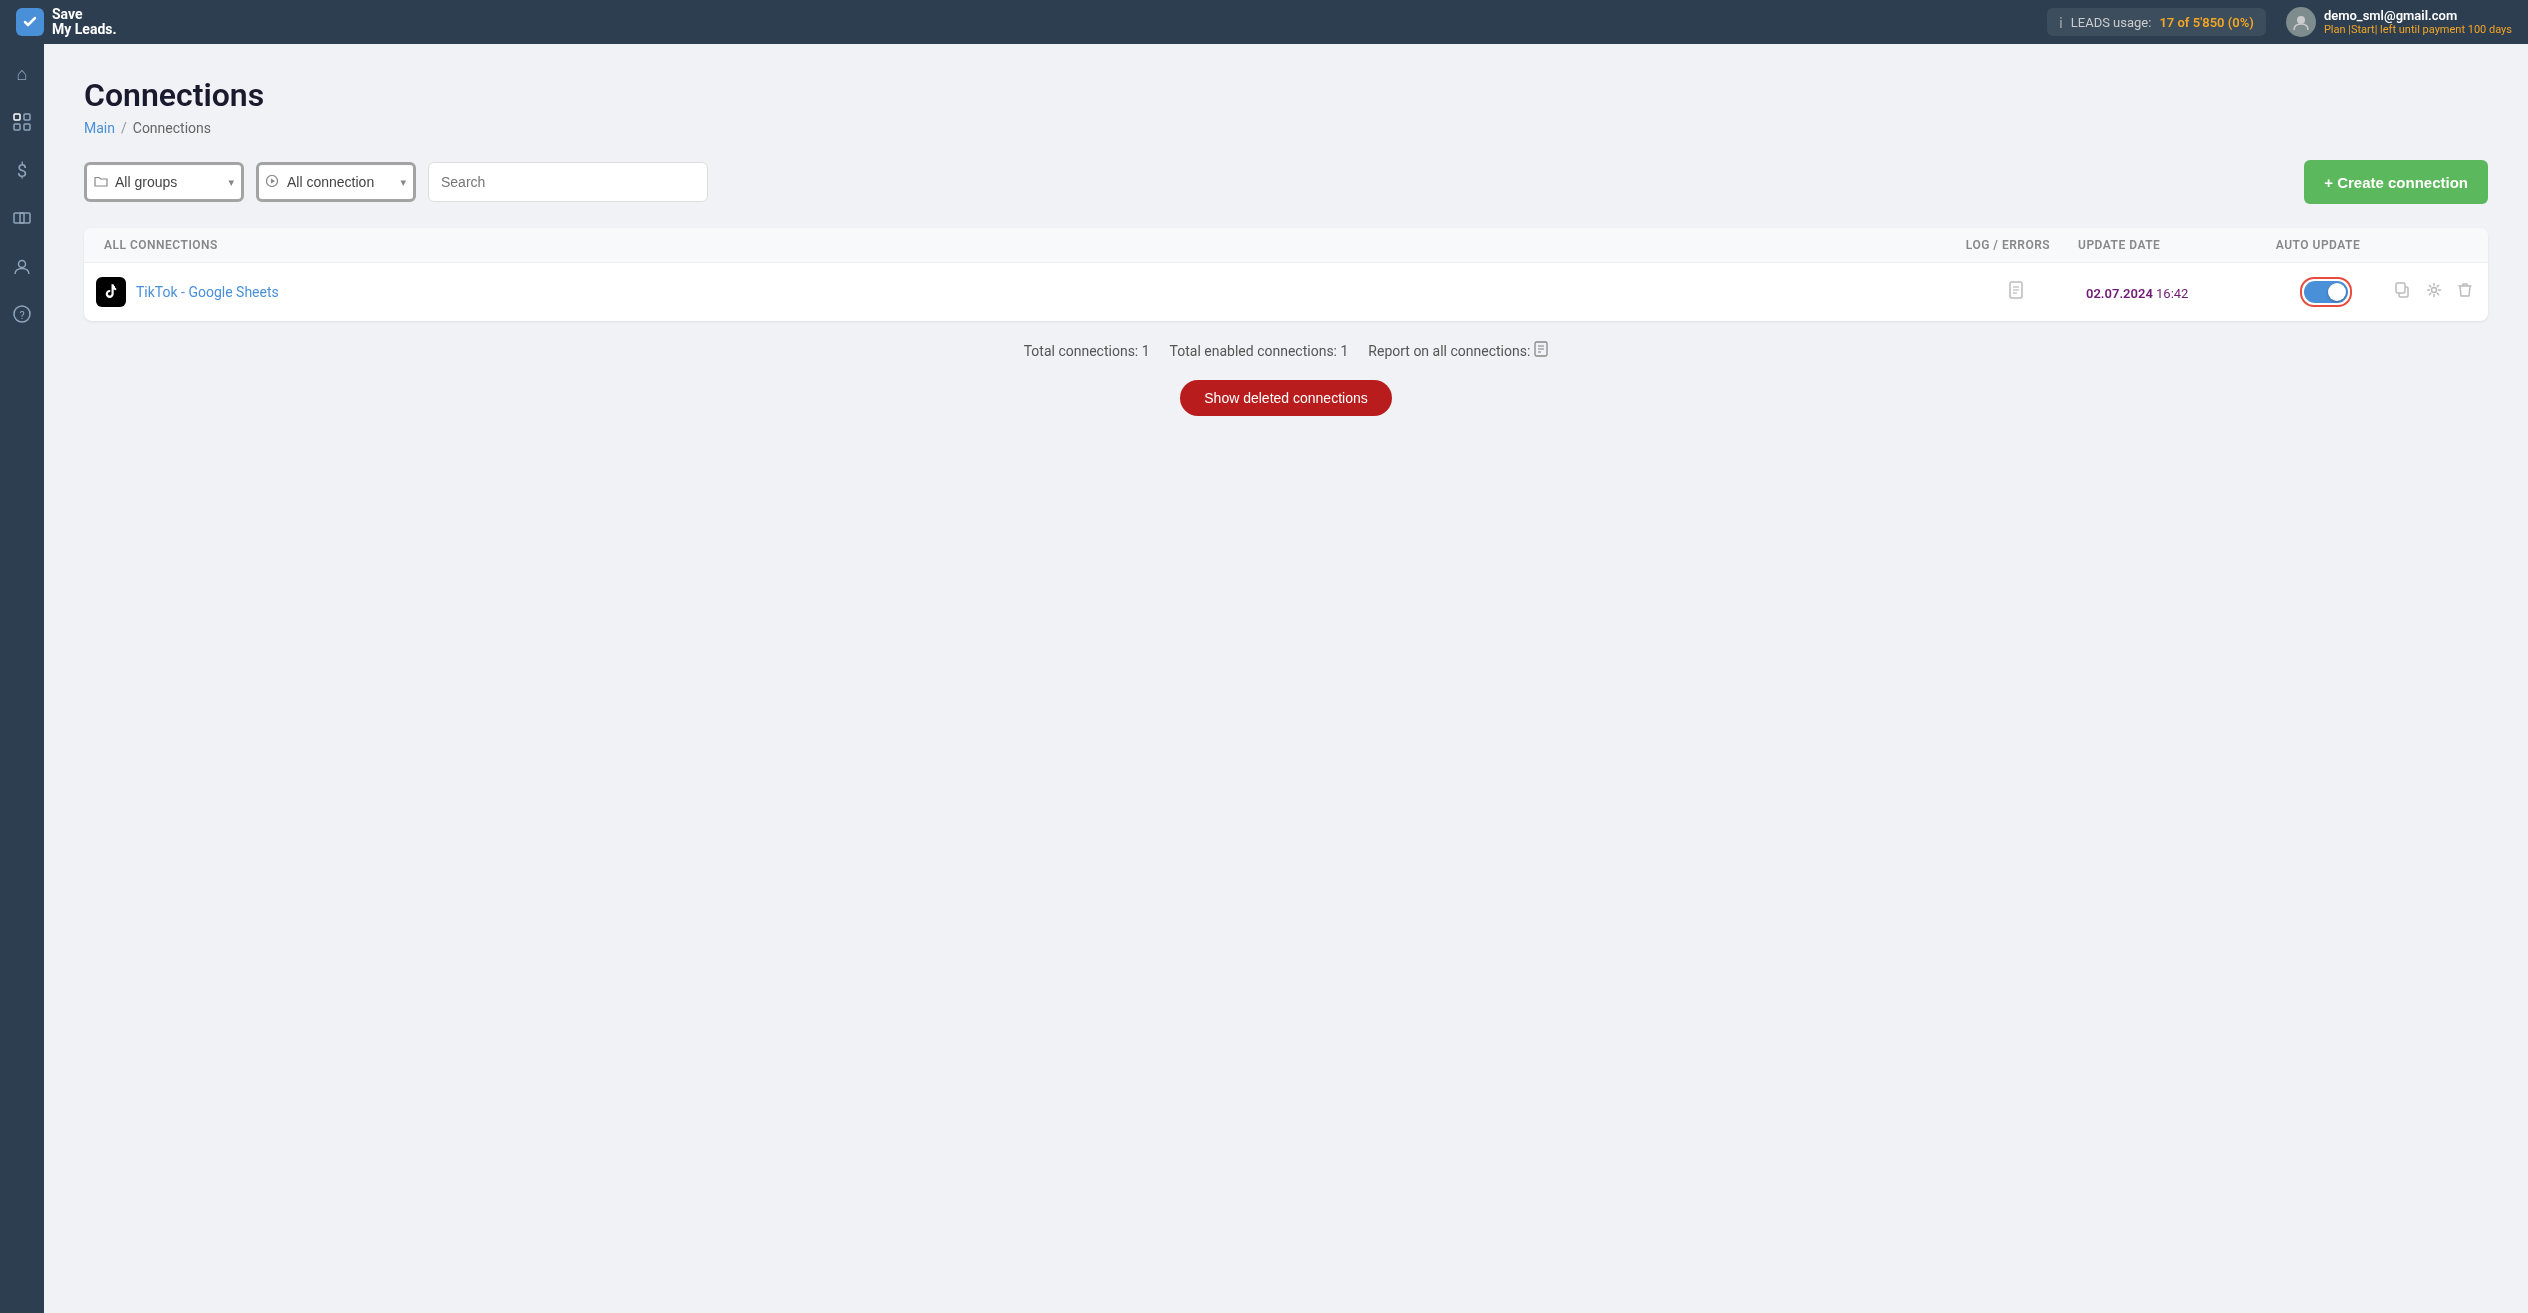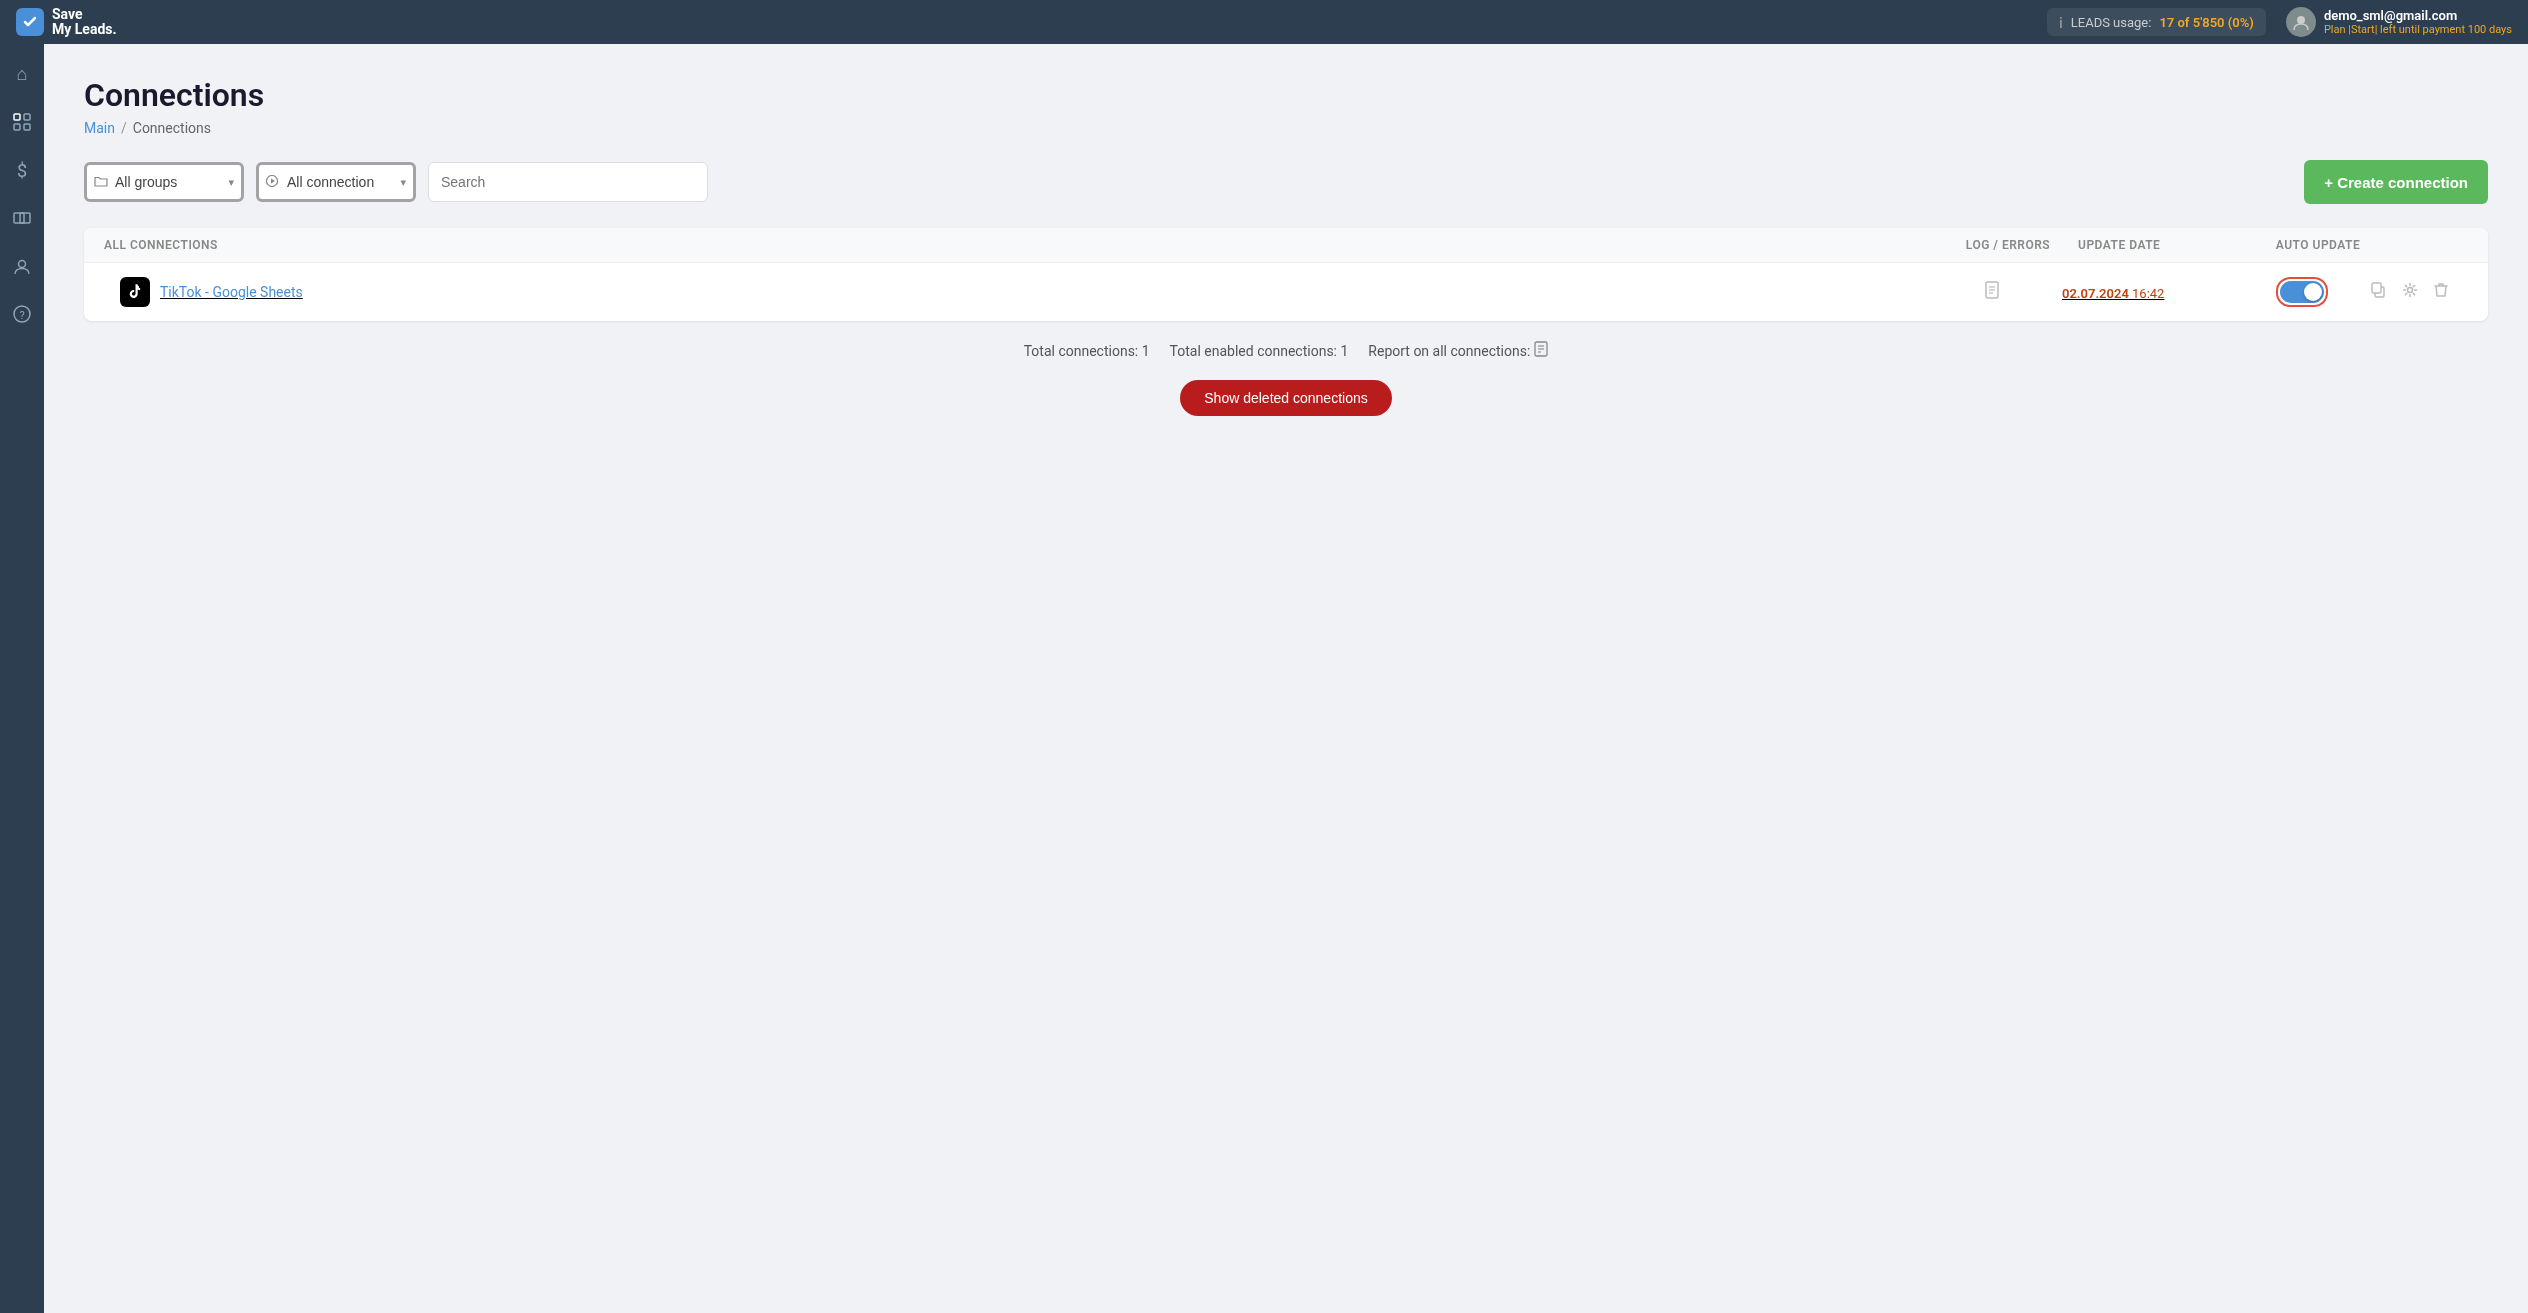--- a/index.html
+++ b/index.html
@@ -201,24 +201,23 @@
       font-weight: 600;
       color: #888;
       text-transform: uppercase;
       letter-spacing: 0.5px;
     }
     .th-center { text-align: center; }
 
     .table-row {
       display: grid;
       grid-template-columns: 1fr 140px 180px 120px 90px;
-      padding: 14px 36px;
+      padding: 14px 12px;
       border-bottom: 1px solid #f0f0f0;
       align-items: center;
-      text-decoration: underline;
     }
     .table-row:last-child { border-bottom: none; }
 
     .conn-name {
       display: flex;
       align-items: center;
       gap: 10px;
     }
     .conn-icon {
       width: 30px;
@@ -244,21 +243,21 @@
       justify-content: center;
     }
     .log-icon {
       color: #aaa;
       font-size: 16px;
       cursor: pointer;
     }
 
     .update-date {
       font-size: 13px;
-      color: #c2410c;
+      color: #701a75;
     }
     .update-date strong { font-weight: 600; }
 
     .toggle-cell {
       display: flex;
       align-items: center;
       justify-content: center;
     }
     .toggle-wrapper {
       position: relative;

